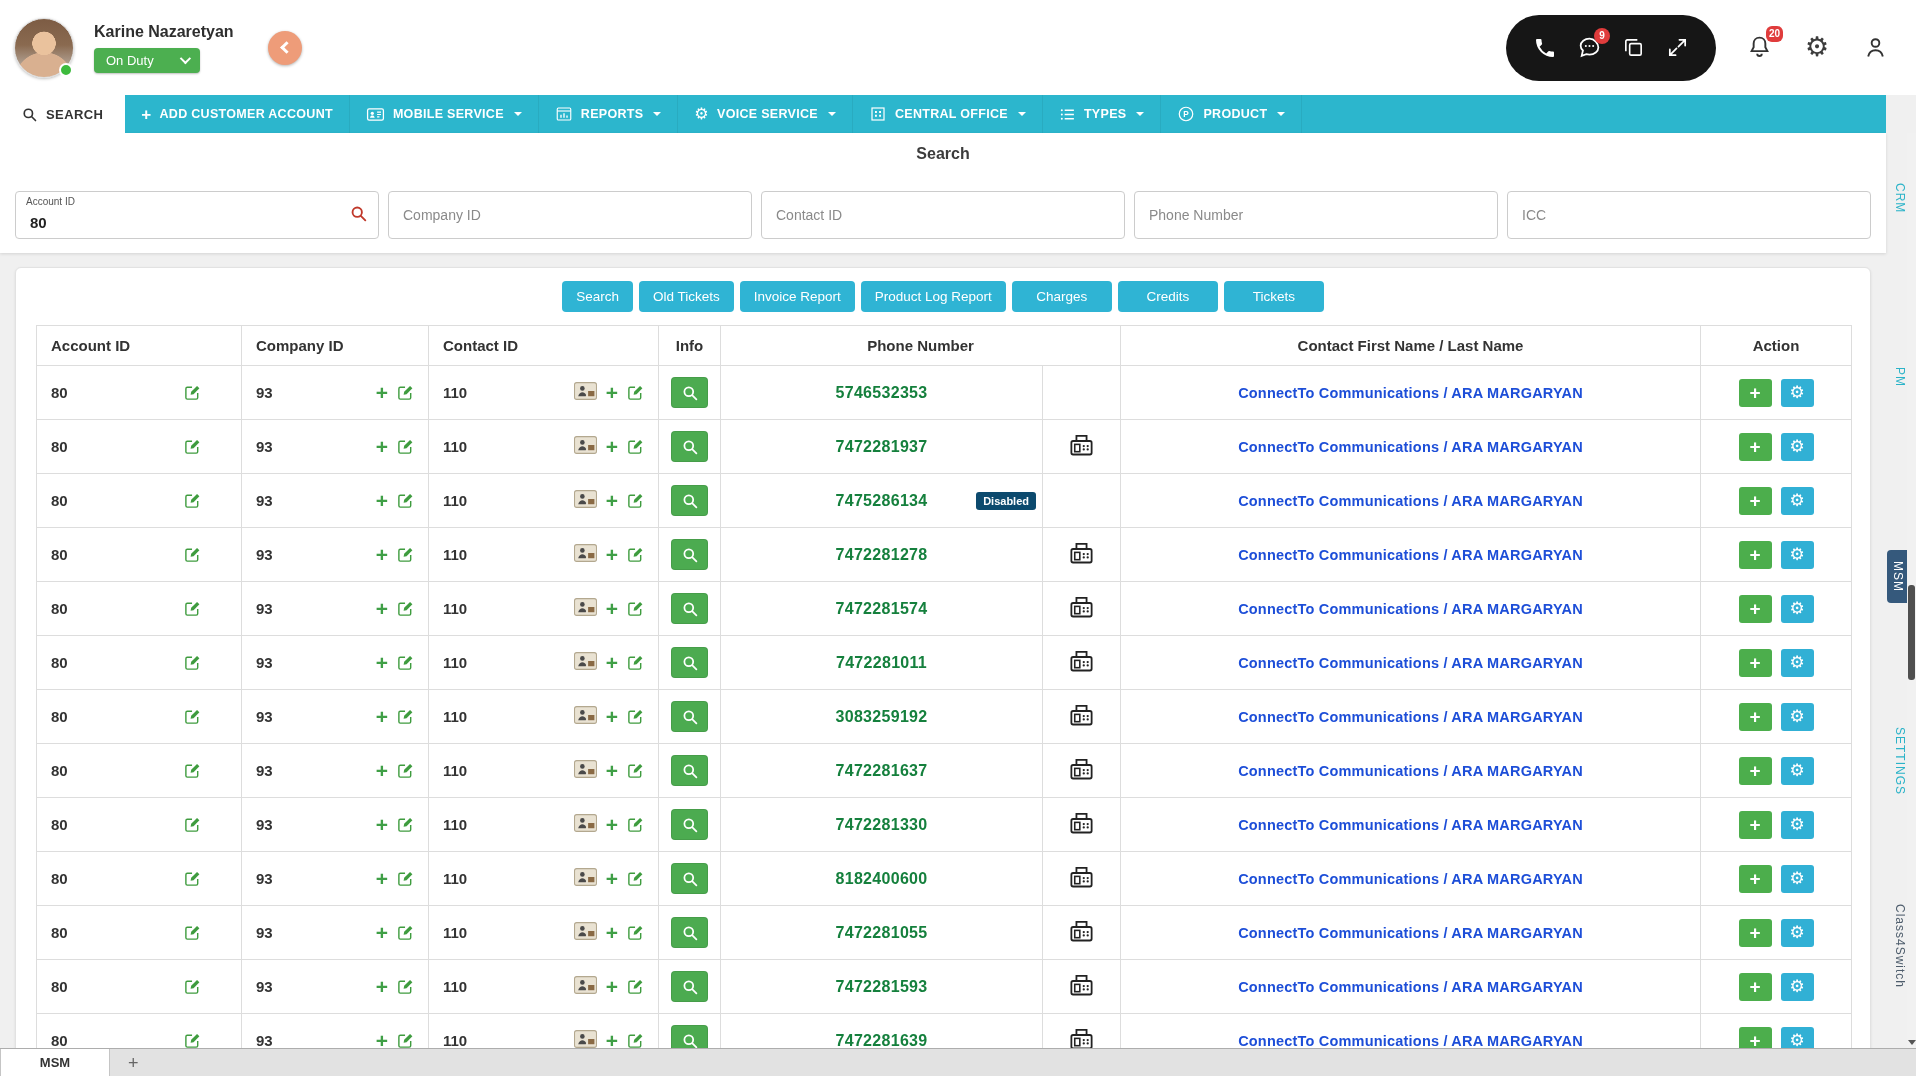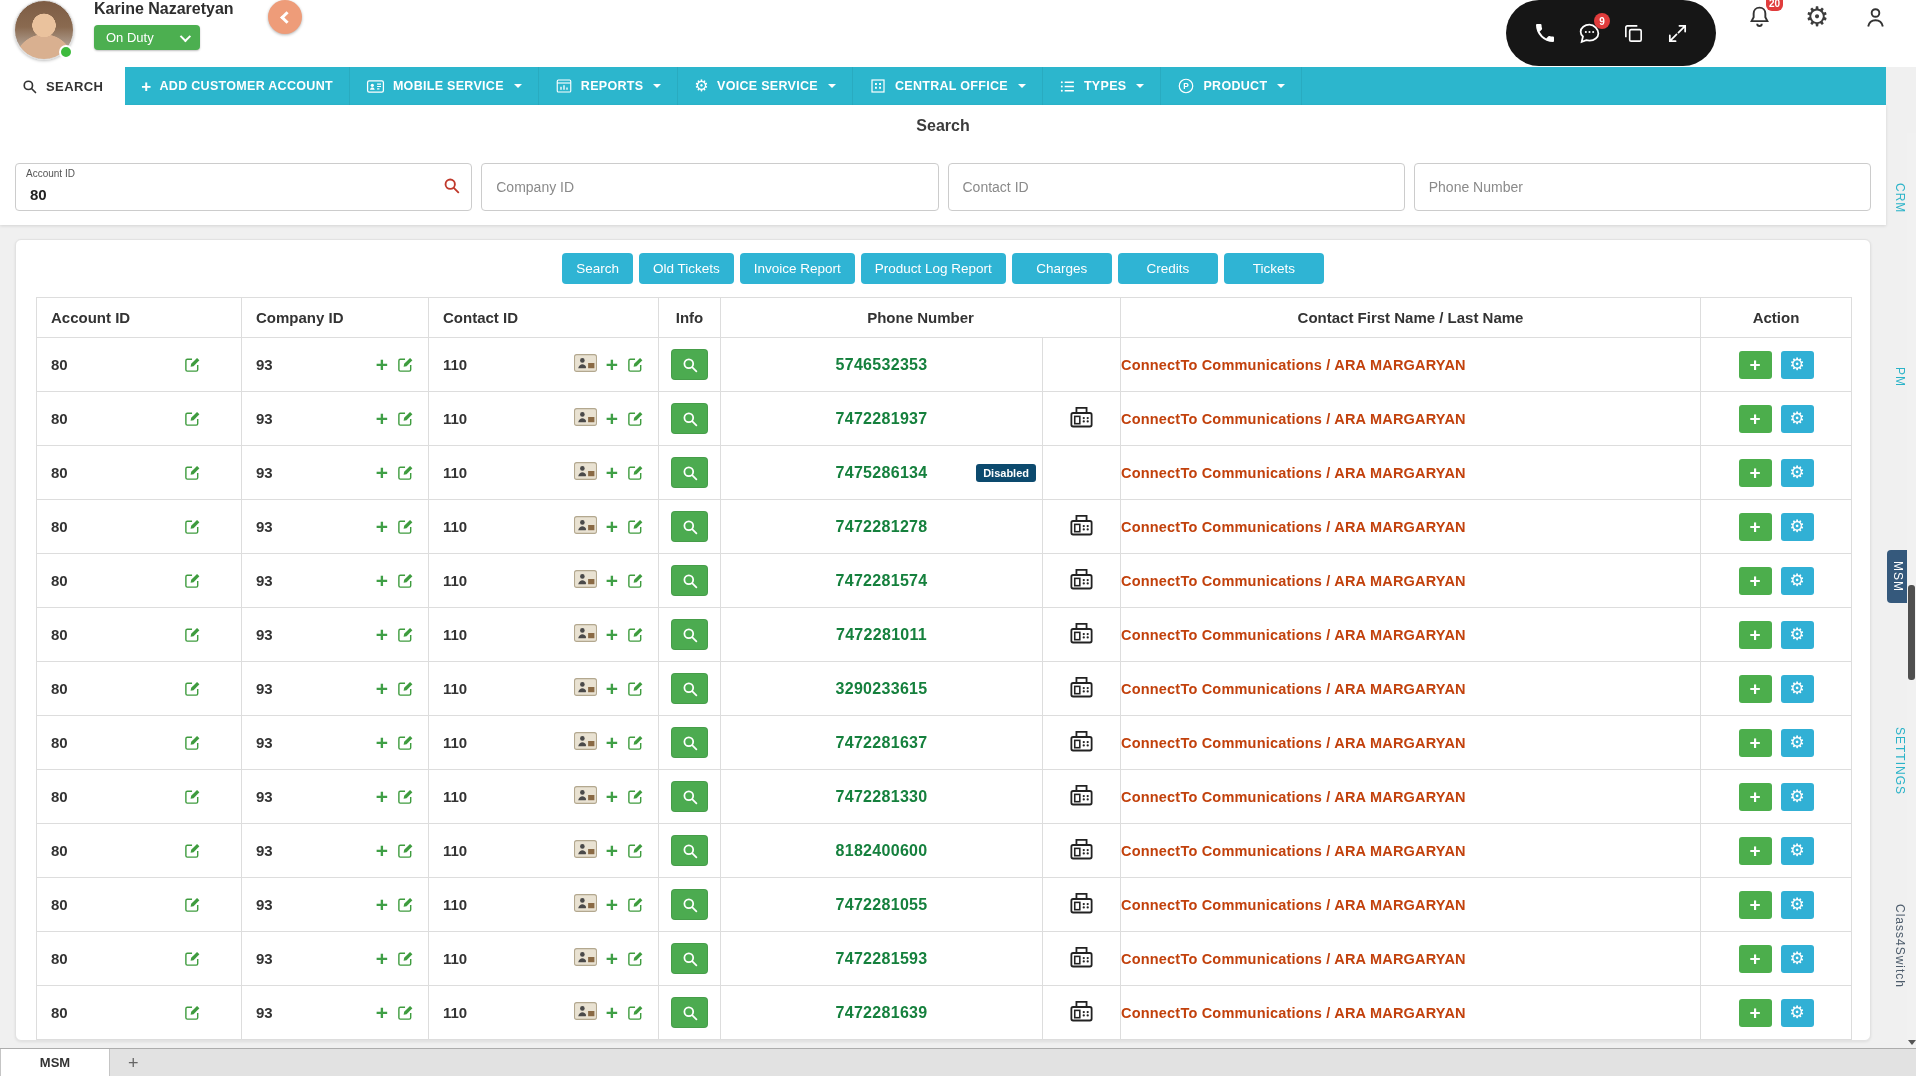--- a/index.html
+++ b/index.html
@@ -5,21 +5,21 @@
   * { box-sizing: border-box; margin: 0; padding: 0; }
   html,body { width:1916px; height:1076px; overflow:hidden; }
   body {
     font-family: "Liberation Sans","DejaVu Sans",sans-serif;
     background:#f0f0f0; color:#333; font-size:14px;
   }
   button { background:none; border:none; font-family:inherit; cursor:pointer; }
 
   
   header {
-    height:67px; background:#fff; display:flex; align-items:flex-start;
+    height:95px; background:#fff; display:flex; align-items:center;
     padding:0 18px 0 14px; position:relative; z-index:5;
   }
   .avatar-wrap { position:relative; width:60px; height:60px; flex:0 0 auto; cursor:pointer; }
   .avatar-img {
     width:60px; height:60px; border-radius:50%;
     background:
       radial-gradient(circle at 50% 42%, #eac29d 0 26%, rgba(0,0,0,0) 27%),
       radial-gradient(circle at 50% 108%, #d9b090 0 42%, rgba(0,0,0,0) 43%),
       linear-gradient(180deg,#7d5c44 0%, #8a6a50 45%, #c9c2bb 100%);
     border:1px solid #ddd; box-shadow:0 1px 3px rgba(0,0,0,.25);
@@ -127,21 +127,21 @@
     box-shadow:inset 0 0 0 1px rgba(0,0,0,.08);
   }
   .c-phone { position:relative; text-align:center; }
   .phone-link { color:#15803d; text-decoration:none; font-weight:700; font-size:16px; letter-spacing:.3px; }
   .badge-disabled {
     position:absolute; right:6px; top:50%; transform:translateY(-50%);
     background:#0c4a6e; color:#fff; font-size:11px; font-weight:700;
     padding:3px 7px; border-radius:3px;
   }
   .icon-fax { display:inline-flex; cursor:pointer; }
-  .c-name { text-align:left; font-size:14.5px; color:#c2410c; letter-spacing:.2px; }
+  .c-name { text-align:center; font-size:14.5px; color:#1d4ed8; letter-spacing:.2px; }
   .c-action .wrap { display:flex; justify-content:center; gap:9px; }
   .btn-add {
     width:33px; height:28px; background:#4cae4c; border-radius:3px; color:#fff;
     display:inline-flex; align-items:center; justify-content:center;
   }
   .glyph-plus-white::before { content:"+"; font-size:19px; font-weight:700; color:#fff; line-height:1; }
   .btn-gear {
     width:33px; height:28px; background:#31b0d5; border-radius:3px;
     display:inline-flex; align-items:center; justify-content:center;
   }
@@ -326,20 +326,23 @@
       </div>
       <div class="field">
         <input type="text" placeholder="Company ID" style="">
       </div>
       <div class="field">
         <input type="text" placeholder="Contact ID" style="">
       </div>
       <div class="field">
         <input type="text" placeholder="Phone Number" style="">
       </div>
+      <div class="field">
+        <input type="text" placeholder="ICC" style="">
+      </div>
     </div>
   </section>
 
   <section class="card">
     <div class="btn-row">
       <button class="tbtn">Search</button>
       <button class="tbtn">Old Tickets</button>
       <button class="tbtn">Invoice Report</button>
       <button class="tbtn">Product Log Report</button>
       <button class="tbtn">Charges</button>
@@ -949,21 +952,21 @@
             </td>
             <td class="c-info">
               <button class="btn-info">
                 <svg width="16" height="16" viewBox="0 0 20 20">
                   <circle cx="8.5" cy="8.5" r="5.5" fill="none" stroke="#fff" stroke-width="2.2"></circle>
                   <line x1="13" y1="13" x2="18" y2="18" stroke="#fff" stroke-width="2.2" stroke-linecap="round"></line>
                 </svg>
               </button>
             </td>
             <td class="c-phone">
-              <a href="#" class="phone-link">3290233615</a>
+              <a href="#" class="phone-link">3083259192</a>
               
             </td>
             <td class="c-fax">
               <span class="icon-fax">
                 <svg width="27" height="27" viewBox="0 0 24 24">
                   <rect x="3" y="8" width="18" height="12" rx="1.5" fill="none" stroke="#222" stroke-width="1.6"></rect>
                   <path d="M7.5 8V3.5h9V8" fill="none" stroke="#222" stroke-width="1.6"></path>
                   <rect x="6" y="11" width="4.5" height="6.5" fill="none" stroke="#222" stroke-width="1.4"></rect>
                   <circle cx="14" cy="12.5" r="1" fill="#222"></circle>
                   <circle cx="17.5" cy="12.5" r="1" fill="#222"></circle>

